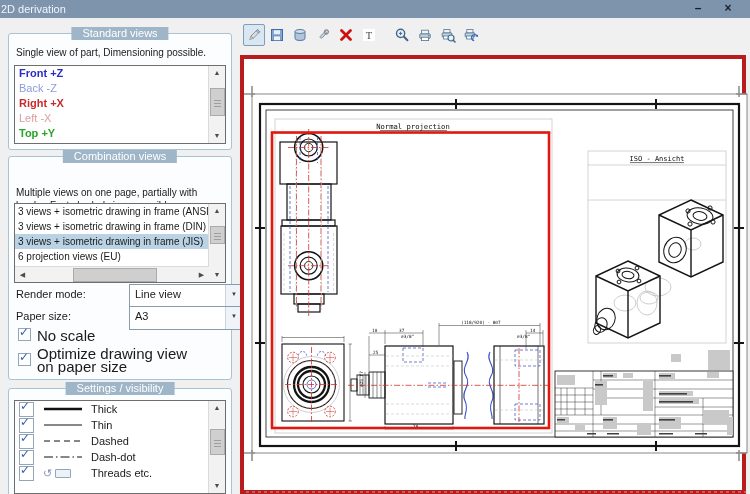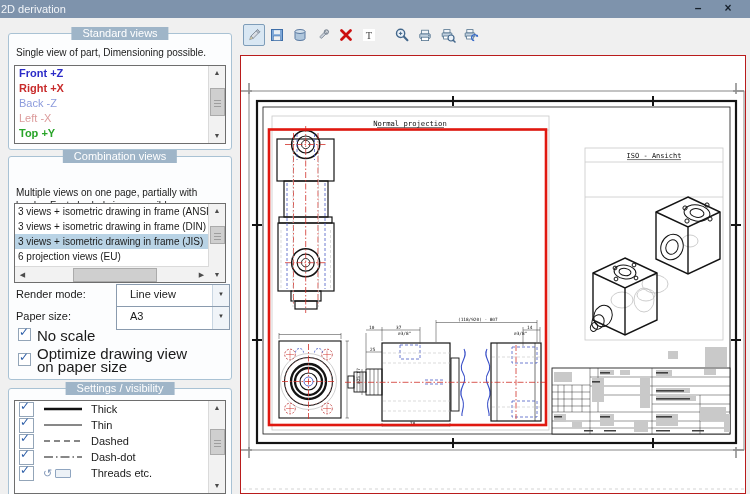--- a/index.html
+++ b/index.html
@@ -48,40 +48,40 @@
   .sarrow.up{top:0}.sarrow.down{bottom:0}
   .harrow{position:absolute;width:15px;height:15px;text-align:center;font-size:7px;line-height:15px;color:#4C4C4C;top:0}
   .harrow.left{left:0}.harrow.right{right:0}
   .vthumb{position:absolute;left:1px;width:13px;background:#CFCFCF;border:1px solid #ABABAB;
           background-image:repeating-linear-gradient(to bottom,transparent 0 2px,#9E9E9E 2px 3px);
           background-size:7px 9px;background-repeat:no-repeat;background-position:center}
   .hthumb{position:absolute;top:1px;height:12px;background:#CFCFCF;border:1px solid #ABABAB}
 
   
   .optlabel{position:absolute;left:7px;font-size:11px}
-  .dd{position:absolute;left:107px;width:114px;height:24px;background:#FFF;border:1px solid #8A9BAE;
-      font-size:11px;line-height:19px;padding-left:13px;box-sizing:border-box}
+  .dd{position:absolute;left:120px;width:114px;height:24px;background:#FFF;border:1px solid #8A9BAE;
+      font-size:11px;line-height:19px;padding-left:5px;box-sizing:border-box}
   .dd .ddarrow{position:absolute;right:0;top:0;bottom:0;width:16px;border-left:1px solid #C9D6E2;
       background:#F0F4F8;text-align:center;font-size:6px;line-height:18px;color:#3E3E3E}
   .cbx{position:absolute;width:13px;height:13px;border:1px solid #93A5B8;background:#FFF;box-sizing:border-box}
   .tick{position:absolute;left:0;top:-4px;font-size:12px;font-weight:bold;color:#2E5FA8;
         font-family:"DejaVu Sans",sans-serif}
   .cbxlabel{position:absolute;font-size:15px;line-height:13px}
 
   
   .set-row{height:16px;display:flex;align-items:center;padding-left:4px;font-size:11px;position:relative}
   .set-cbx{position:relative;width:13px;height:13px;border:1px solid #93A5B8;background:#FFF;flex:0 0 auto}
   .set-swatch{width:40px;margin:0 8px 0 9px;flex:0 0 auto;display:flex;align-items:center}
   .threads-wrap{display:flex;align-items:center;gap:3px}
   .threads-arrow{font-size:11px;color:#7C93B5;line-height:10px}
   .threads-rect{width:14px;height:7px;border:1px solid #8FA5C0;background:#EDF2F7;border-radius:1px}
 
   
   #preview{position:absolute;left:240px;top:55px;width:506px;height:439px;background:#FFF;
-           border:1px solid #b91c1c;box-sizing:border-box}
+           border:4px solid #b91c1c;box-sizing:border-box}
   #preview svg{position:absolute;left:0;top:0;width:504px;height:437px;display:block}
   .cadtext{font-family:"DejaVu Sans Mono",monospace;fill:#111}
 </style>
 </head>
 <body>
 
 <div class="titlebar">
   <span class="title">2D derivation</span>
   <span class="win-btn win-min">–</span>
   <span class="win-btn win-close">×</span>
@@ -164,22 +164,22 @@
     </svg>
   </div>
 </div>
 
 <div class="group" id="grp-standard">
   <div class="badge">Standard views</div>
   <div class="desc nowrap" style="top:13px">Single view of part, Dimensioning possible.</div>
   <div class="listbox" id="lb-standard">
     <div style="margin-right:24px">
       <div class="sv-item svc0">Front +Z</div>
+      <div class="sv-item svc1">Back -Z</div>
       <div class="sv-item svc2">Right +X</div>
-      <div class="sv-item svc1">Back -Z</div>
       <div class="sv-item svc3">Left -X</div>
       <div class="sv-item svc4">Top +Y</div>
     </div>
     <div class="vscroll">
       <div class="sarrow up">▲</div>
       <div class="vthumb" style="top:22px;height:26px"></div>
       <div class="sarrow down">▼</div>
     </div>
   </div>
 </div>

